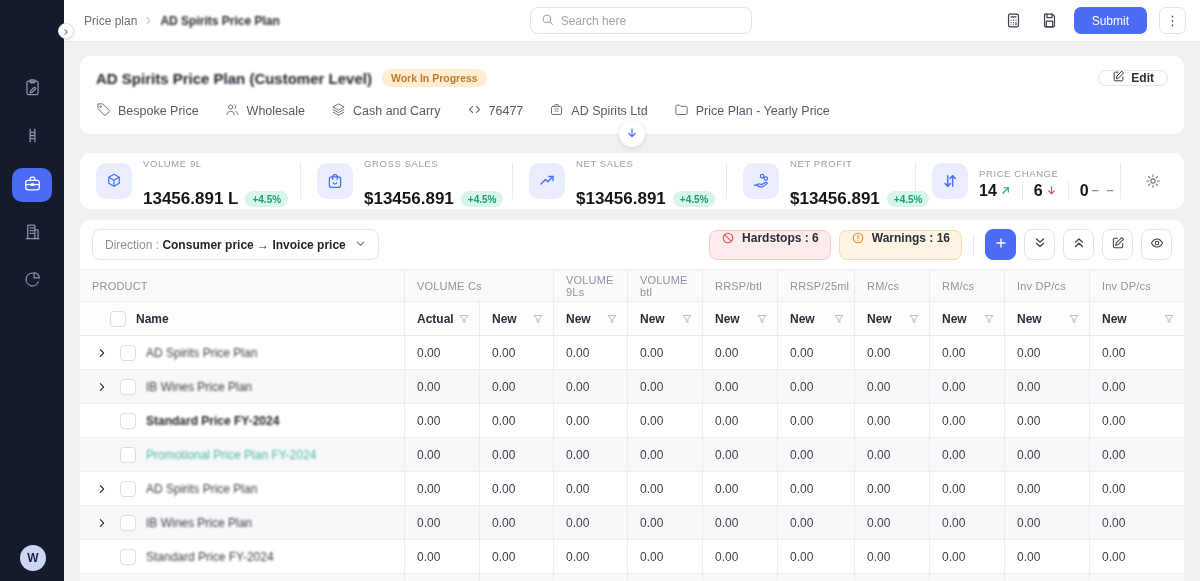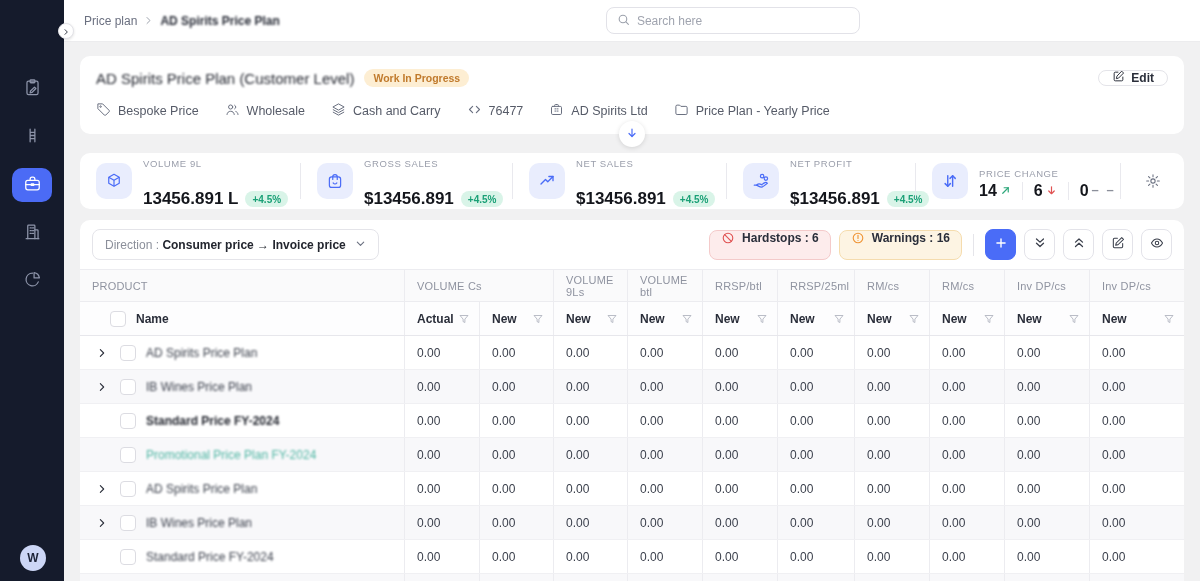--- a/index.html
+++ b/index.html
@@ -22,40 +22,40 @@
     display:flex; align-items:center; justify-content:center; color:#3a3f4b; cursor:pointer; }
   .edge-toggle svg { width:8px; height:8px; }
 
   
   .main { flex:1; display:flex; flex-direction:column; min-width:0; }
   .topbar { height:42px; background:#fff; border-bottom:1px solid #ececee; display:flex;
     align-items:center; padding:0 14px 0 20px; flex:none; }
   .crumbs { display:flex; align-items:center; gap:7px; font-size:12px; color:#6b7080; }
   .crumb-sep { color:#9ba0ab; display:flex; } .crumb-sep svg { width:9px; height:9px; }
   .crumb-current { color:#262a35; font-weight:bold; }
-  .search { margin-left:auto; margin-right:auto; width:254px; height:27px; border:1px solid #e2e2e8;
+  .search { margin-left:auto; margin-right:auto; width:222px; height:27px; border:1px solid #e2e2e8;
     border-radius:8px; display:flex; align-items:center; gap:7px; padding:0 10px; color:#9ba0ab; }
   .search svg { width:13px; height:13px; flex:none; }
   .search input { border:none; outline:none; font-size:12px; width:100%; color:#3a3f4b;
     font-family:"Liberation Sans",sans-serif; background:transparent; }
   .search input::placeholder { color:#a0a4af; }
   .top-actions { display:flex; align-items:center; gap:12px; }
   .icon-ghost { width:24px; height:24px; display:flex; align-items:center; justify-content:center;
     color:#3a3f4b; cursor:pointer; } .icon-ghost svg { width:17px; height:17px; }
   .btn-submit { height:27px; padding:0 18px; background:#4a6cf7; color:#fff; border:none;
     border-radius:7px; font-size:12px; font-family:"Liberation Sans",sans-serif; cursor:pointer; }
   .btn-kebab { width:27px; height:27px; border:1px solid #e2e2e8; border-radius:7px; background:#fff;
     color:#3a3f4b; font-size:13px; cursor:pointer; display:flex; align-items:center; justify-content:center; }
 
   .content { flex:1; padding:14px 16px 0 16px; overflow:hidden; }
 
   
   .head-card { background:#fff; border-radius:10px; padding:13px 16px 14px; position:relative; }
   .title-row { display:flex; align-items:center; }
-  .page-title { font-size:15px; font-weight:normal; color:#23262f; }
+  .page-title { font-size:15px; font-weight:bold; color:#23262f; }
   .wip-badge { margin-left:10px; background:#fdeed3; color:#c07a2c; font-size:10.5px;
     padding:3px 9px; border-radius:10px; font-weight:bold; }
   .btn-edit { margin-left:auto; height:16px; padding:0 13px; background:#fff; border:1px solid #e4e4e9;
     border-radius:8px; font-size:12px; font-weight:bold; color:#2a2e3a; display:flex; align-items:center;
     gap:6px; cursor:pointer; font-family:"Liberation Sans",sans-serif; }
   .btn-edit svg { width:13px; height:13px; }
   .meta-row { display:flex; align-items:center; gap:26px; margin-top:15px; }
   .meta-item { display:flex; align-items:center; gap:7px; font-size:12.5px; color:#565b68; }
   .meta-item svg { width:15px; height:15px; color:#6a7080; }
   .collapse-fab { position:absolute; left:50%; bottom:-13px; transform:translateX(-50%); width:26px;
@@ -198,20 +198,41 @@
           </span>
         <span class="crumb-current fuzz">AD Spirits Price Plan</span>
       </div>
       <div class="search">
         <span><svg viewBox="0 0 24 24" fill="none" stroke="currentColor" stroke-width="2" stroke-linecap="round">
               <circle cx="11" cy="11" r="7"></circle>
               <path d="M16.5 16.5L21 21"></path>
             </svg></span>
         <input placeholder="Search here" style="">
       </div>
+      <div class="top-actions">
+        <span class="icon-ghost">
+            <svg viewBox="0 0 24 24" fill="none" stroke="currentColor" stroke-width="1.7" stroke-linecap="round">
+              <rect x="5" y="3" width="14" height="18" rx="2"></rect>
+              <path d="M8.5 7h7"></path>
+              <path d="M8.5 11.5h.01M12 11.5h.01M15.5 11.5h.01M8.5 15h.01M12 15h.01M8.5 18h.01M12 18h.01"></path>
+              <path d="M15.5 15v3"></path>
+            </svg>
+          </span>
+        <span class="icon-ghost">
+            <svg viewBox="0 0 24 24" fill="none" stroke="currentColor" stroke-width="1.7" stroke-linecap="round" stroke-linejoin="round">
+              <path d="M5 3h11l3 3v13a2 2 0 0 1-2 2H7a2 2 0 0 1-2-2V3z"></path>
+              <path d="M8.5 3v5h7V3"></path>
+              <rect x="7.5" y="13" width="9" height="8"></rect>
+            </svg>
+          </span>
+        <button class="btn-submit">Submit</button>
+        <button class="btn-kebab">
+            <span>⋮</span>
+          </button>
+      </div>
     </div>
 
     <div class="content">
 
       <div class="head-card">
         <div class="title-row">
           <span class="page-title fuzz">AD Spirits Price Plan (Customer Level)</span>
           <span class="wip-badge">Work In Progress</span>
           <button class="btn-edit">
             <span><svg viewBox="0 0 24 24" fill="none" stroke="currentColor" stroke-width="1.8" stroke-linecap="round" stroke-linejoin="round">

